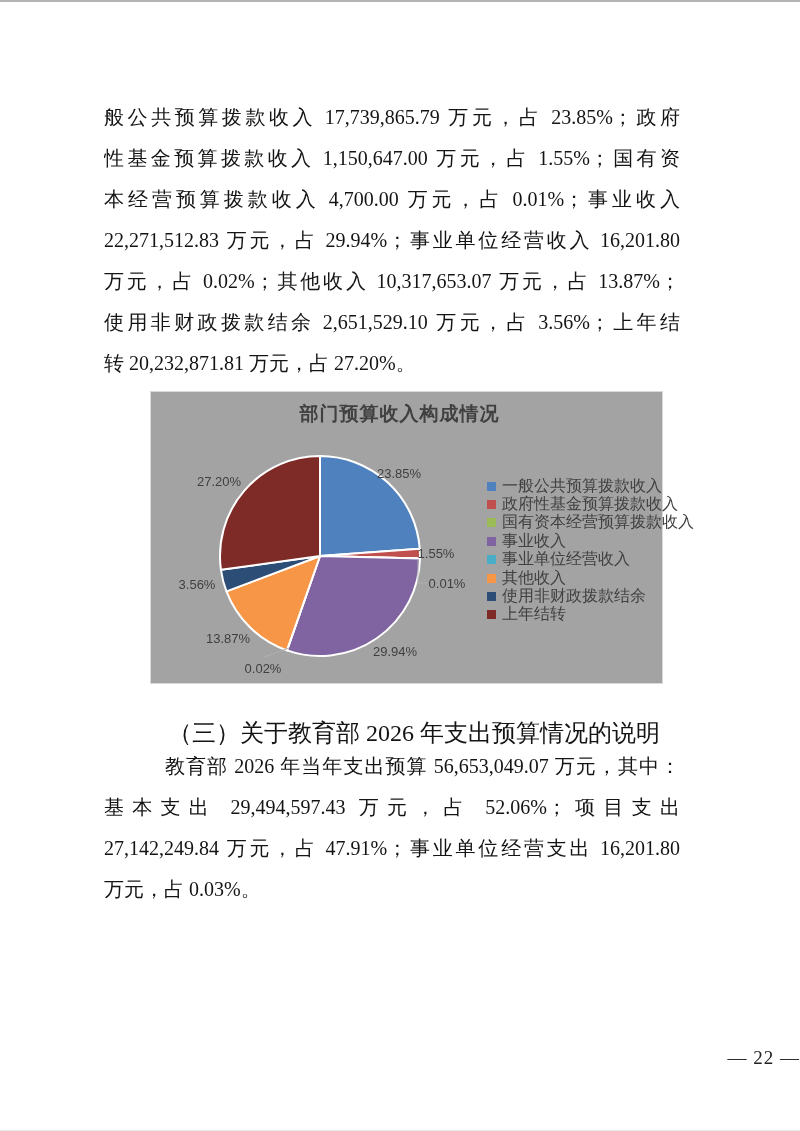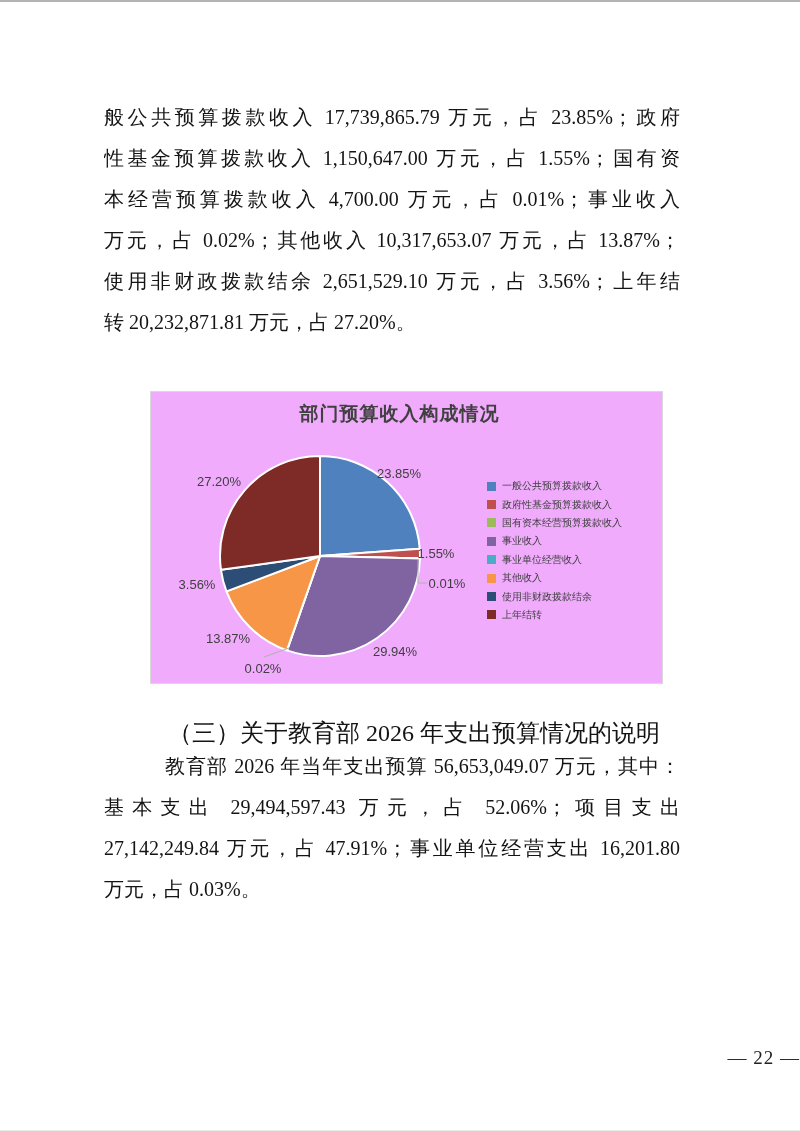--- a/index.html
+++ b/index.html
@@ -21,55 +21,56 @@
 
   .section-heading {
     position:absolute; left:104px; top:721px; width:576px; height:24px;
     line-height:24px; font-size:24px; font-weight:normal; padding-left:64px;
     box-sizing:border-box; white-space:nowrap;
   }
 
   
   .chart-box {
     position:absolute; left:150px; top:391px; width:511px; height:291px;
-    background:#f0abfc; border:1px solid #d9d9d9;
+    background:#a3a3a3; border:1px solid #d9d9d9;
     font-family:"Liberation Sans", sans-serif;
   }
   .chart-title {
     position:absolute; top:9px; left:0; width:100%; padding-right:14px; box-sizing:border-box;
     text-align:center; font-size:19px; font-weight:bold; color:#404040;
     letter-spacing:1px; white-space:nowrap;
   }
   .chart-canvas { position:absolute; left:0; top:0; width:511px; height:291px; }
   .pct-label {
     position:absolute; transform:translate(-50%,-50%);
     font-size:13px; color:#3f3f3f; white-space:nowrap;
   }
   .legend {
     position:absolute; left:336px; top:85px; display:flex; flex-direction:column;
   }
   .legend-row { display:flex; align-items:center; height:18.4px; }
   .legend-swatch { width:9px; height:9px; margin-right:6px; flex:0 0 auto; }
-  .legend-label { font-size:10px; color:#404040; white-space:nowrap; }
+  .legend-label { font-size:16px; color:#404040; white-space:nowrap; }
 
   .page-number {
     position:absolute; left:0; top:1046px; width:800px; height:24px;
     line-height:24px; text-align:right; font-size:19px; color:#222;
     letter-spacing:1px;
   }
 </style>
 </head>
 <body>
 
 <div class="page-edge-top"></div>
 
 <div class="para" style="top:97px;">
   <div class="tline">般公共预算拨款收入 17,739,865.79 万元，占 23.85%；政府</div>
   <div class="tline">性基金预算拨款收入 1,150,647.00 万元，占 1.55%；国有资</div>
   <div class="tline">本经营预算拨款收入 4,700.00 万元，占 0.01%；事业收入</div>
+  <div class="tline">22,271,512.83 万元，占 29.94%；事业单位经营收入 16,201.80</div>
   <div class="tline">万元，占 0.02%；其他收入 10,317,653.07 万元，占 13.87%；</div>
   <div class="tline">使用非财政拨款结余 2,651,529.10 万元，占 3.56%；上年结</div>
   <div class="tline last">转 20,232,871.81 万元，占 27.20%。</div>
 </div>
 
 <div class="chart-box">
   <div class="chart-title">部门预算收入构成情况</div>
   <svg id="pie-svg" class="chart-canvas" viewBox="0 0 511 291" xmlns="http://www.w3.org/2000/svg">
       <path d="M169,164 L169.00,64.00 A100,100 0 0 1 268.74,156.78 Z" fill="#4e81bd" stroke="#ffffff" stroke-width="2" stroke-linejoin="round"></path>
       <path d="M169,164 L268.74,156.78 A100,100 0 0 1 268.97,166.51 Z" fill="#c0504d" stroke="#ffffff" stroke-width="2" stroke-linejoin="round"></path>

